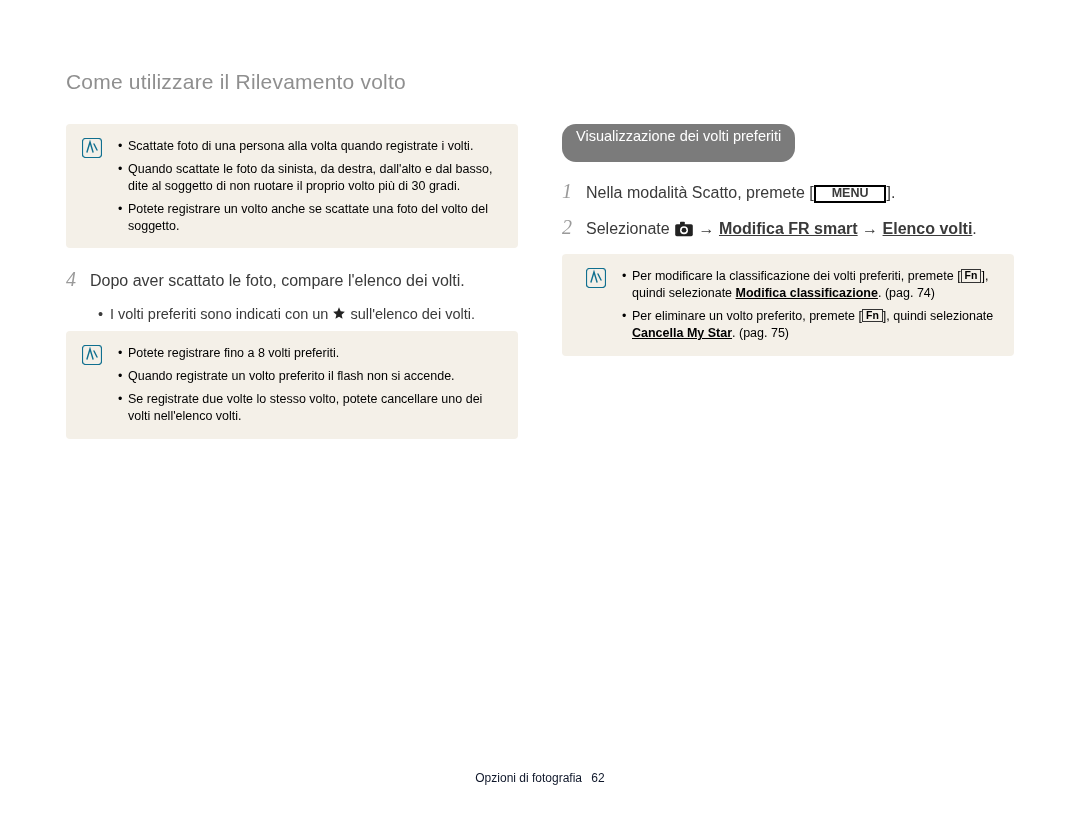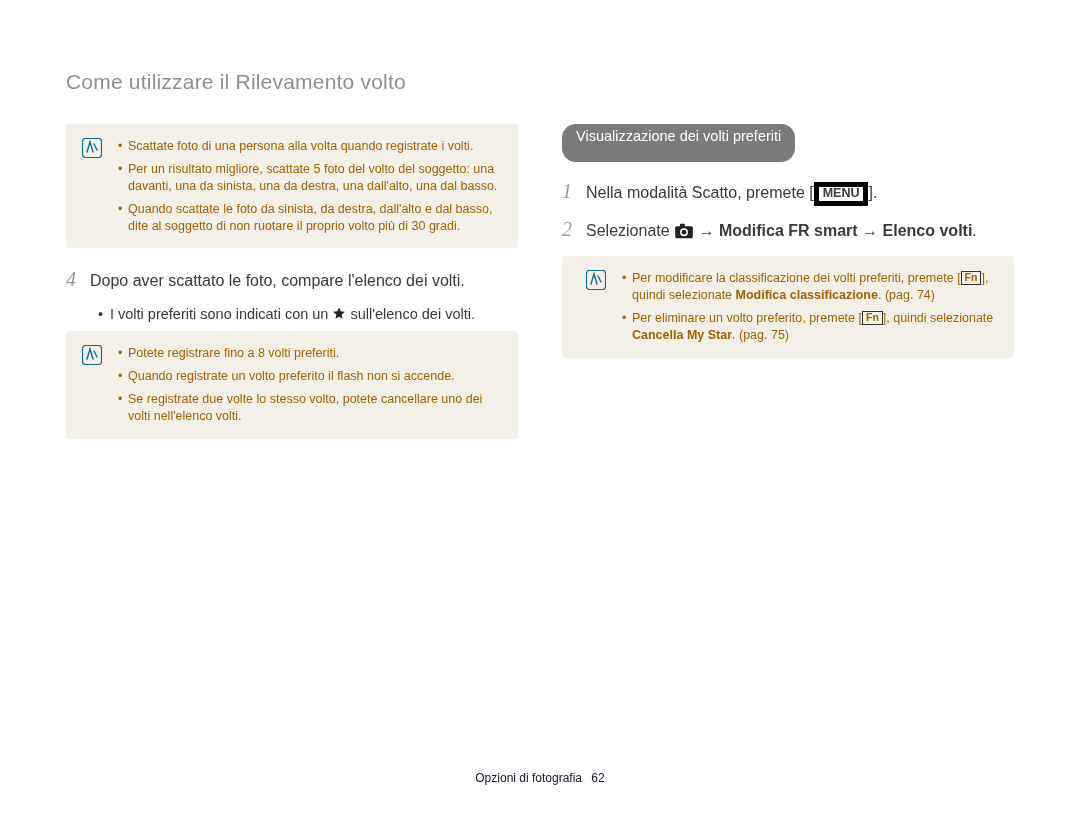--- a/index.html
+++ b/index.html
@@ -47,21 +47,21 @@
     height: 20px;
     flex: 0 0 20px;
   }
   .note-icon svg { display: block; }
   .note-ul {
     margin: 0;
     padding: 0 0 0 4px;
     list-style: none;
     font-size: 12.5px;
     line-height: 1.35;
-    color: #a16207;
+    color: #000000;
   }
   .note-ul li {
     position: relative;
     padding-left: 10px;
     margin-bottom: 6px;
   }
   .note-ul li:last-child { margin-bottom: 0; }
   .note-ul li::before {
     content: "•";
     position: absolute;
@@ -111,26 +111,26 @@
   .pill {
     display: inline-block;
     background: #7b7b7b;
     color: #ffffff;
     border-radius: 14px;
     padding: 4px 14px 18px 14px;
     font-size: 14.5px;
     margin-bottom: 18px;
   }
 
-  .bold { font-weight: 700; }
+  .bold { font-weight: 700; text-decoration: underline; }
 
   .key-box {
     display: inline-block;
-    border: 5px solid #000000;
-    padding: 0 4px;
+    border: 2px solid #000000;
+    padding: 0 16px;
     font-size: 12.5px;
     font-weight: 700;
     vertical-align: 1px;
     line-height: 1.1;
     font-family: Arial, sans-serif;
   }
   .fn-box {
     display: inline-block;
     border: 1px solid #333;
     padding: 0 3px;
@@ -173,22 +173,22 @@
 
       <div class="note-box">
         <span class="note-icon">
           <svg width="20" height="20" viewBox="0 0 20 20">
             <rect x="0.5" y="0.5" width="19" height="19" rx="3" fill="none" stroke="#0f6f8f" stroke-width="1.2"></rect>
             <path d="M5 14 L8 4 L11 14 M12 6 L15 12" fill="none" stroke="#0f6f8f" stroke-width="1.4" stroke-linecap="round"></path>
           </svg>
         </span>
         <ul class="note-ul">
           <li>Scattate foto di una persona alla volta quando registrate i volti.</li>
-          <li>Per un risultato migliore, scattate 5 foto del volto del soggetto: una davanti, una da sinista, una da destra, una dall'alto, una dal basso.</li>
           <li>Quando scattate le foto da sinista, da destra, dall'alto e dal basso, dite al soggetto di non ruotare il proprio volto più di 30 gradi.</li>
+          <li>Potete registrare un volto anche se scattate una foto del volto del soggetto.</li>
         </ul>
       </div>
 
       <div class="step">
         <span class="step-num">4</span>
         <span class="step-text">Dopo aver scattato le foto, compare l'elenco dei volti.</span>
       </div>
 
       <ul class="sub-ul">
         <li>

